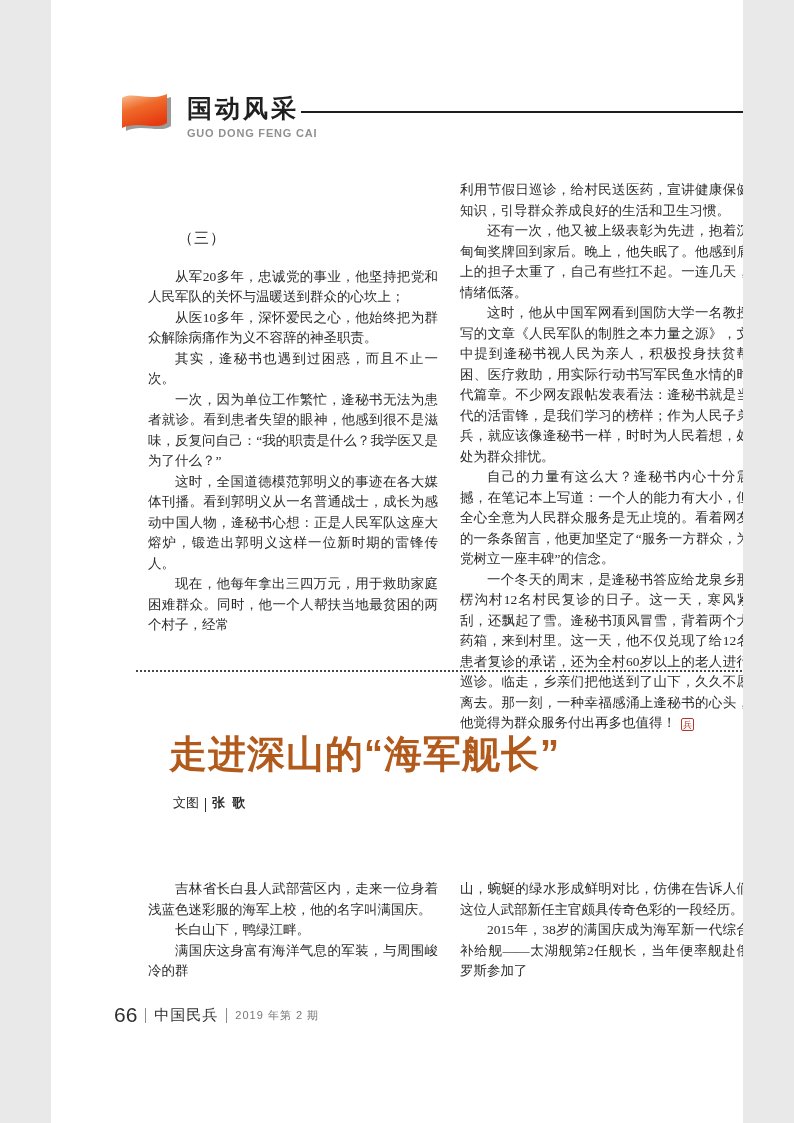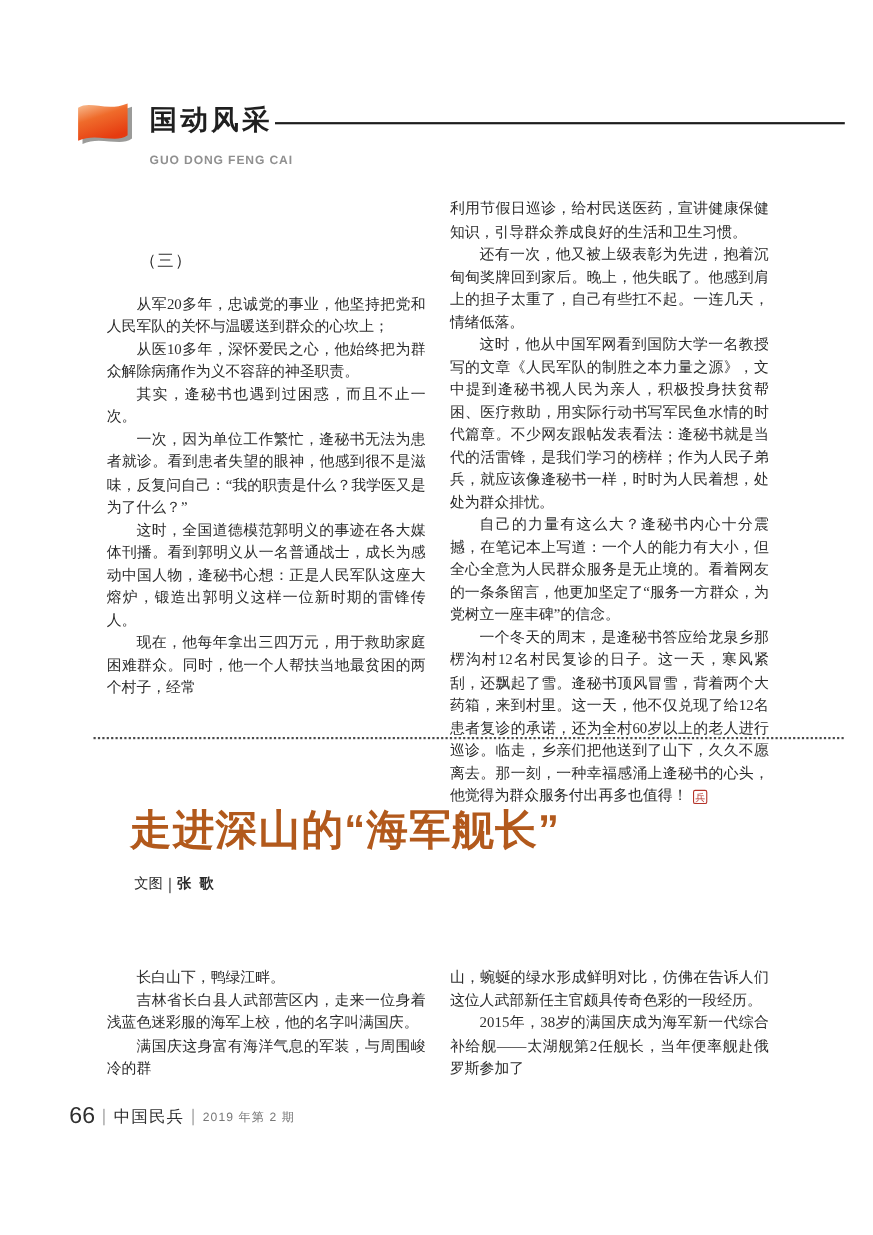--- a/index.html
+++ b/index.html
@@ -1,34 +1,34 @@
 <!DOCTYPE html>
 <html><head>
 <meta charset="utf-8">
 <style>
   * { margin: 0; padding: 0; box-sizing: border-box; }
   html, body { background: #e9e9e9; }
   .page {
     position: relative;
-    width: 794px;
+    width: 692px;
     height: 1123px;
     margin: 0 auto;
     background: #ffffff;
     font-family: "Liberation Serif", "DejaVu Serif", serif;
     color: #2b2b2b;
     overflow: hidden;
     text-decoration: underline;
   }
 
   
   .header { position: absolute; left: 68px; top: 88px; display: flex; align-items: flex-start; }
   .flag-wrap { width: 54px; height: 52px; }
   .header-titles { margin-left: 14px; margin-top: 4px; font-family: "Liberation Sans", "DejaVu Sans", sans-serif; }
   .section-title { font-size: 25px; font-weight: 700; letter-spacing: 3px; color: #1f1f1f; }
-  .section-subtitle { font-size: 11px; font-weight: 600; letter-spacing: 0.8px; color: #909090; margin-top: 15px; }
+  .section-subtitle { font-size: 11px; font-weight: 600; letter-spacing: 0.8px; color: #909090; margin-top: 2px; }
   .header-rule { position: absolute; left: 250px; top: 111px; width: 518px; height: 2px; background: #1d1d1d; }
 
   
   .two-col { position: absolute; left: 97px; width: 602px; display: flex; gap: 22px; }
   .col { width: 290px; }
   .body-p {
     font-size: 13.5px;
     line-height: 20.5px;
     text-align: justify;
     text-indent: 2em;
@@ -125,22 +125,22 @@
 
   <h1 class="feature-title">走进深山的“海军舰长”</h1>
   <div class="byline">
     <span>文图</span>
     <span class="byline-bar"></span>
     <span class="byline-author">张  歌</span>
   </div>
 
   <div class="two-col feature-cols">
     <div class="col">
+      <p class="body-p">吉林省长白县人武部营区内，走来一位身着浅蓝色迷彩服的海军上校，他的名字叫满国庆。</p>
       <p class="body-p">长白山下，鸭绿江畔。</p>
-      <p class="body-p">吉林省长白县人武部营区内，走来一位身着浅蓝色迷彩服的海军上校，他的名字叫满国庆。</p>
       <p class="body-p">满国庆这身富有海洋气息的军装，与周围峻冷的群</p>
     </div>
     <div class="col">
       <p class="body-p cont">山，蜿蜒的绿水形成鲜明对比，仿佛在告诉人们这位人武部新任主官颇具传奇色彩的一段经历。</p>
       <p class="body-p">2015年，38岁的满国庆成为海军新一代综合补给舰——太湖舰第2任舰长，当年便率舰赴俄罗斯参加了</p>
     </div>
   </div>
 
   <div class="footer">
     <span class="page-number">66</span>

